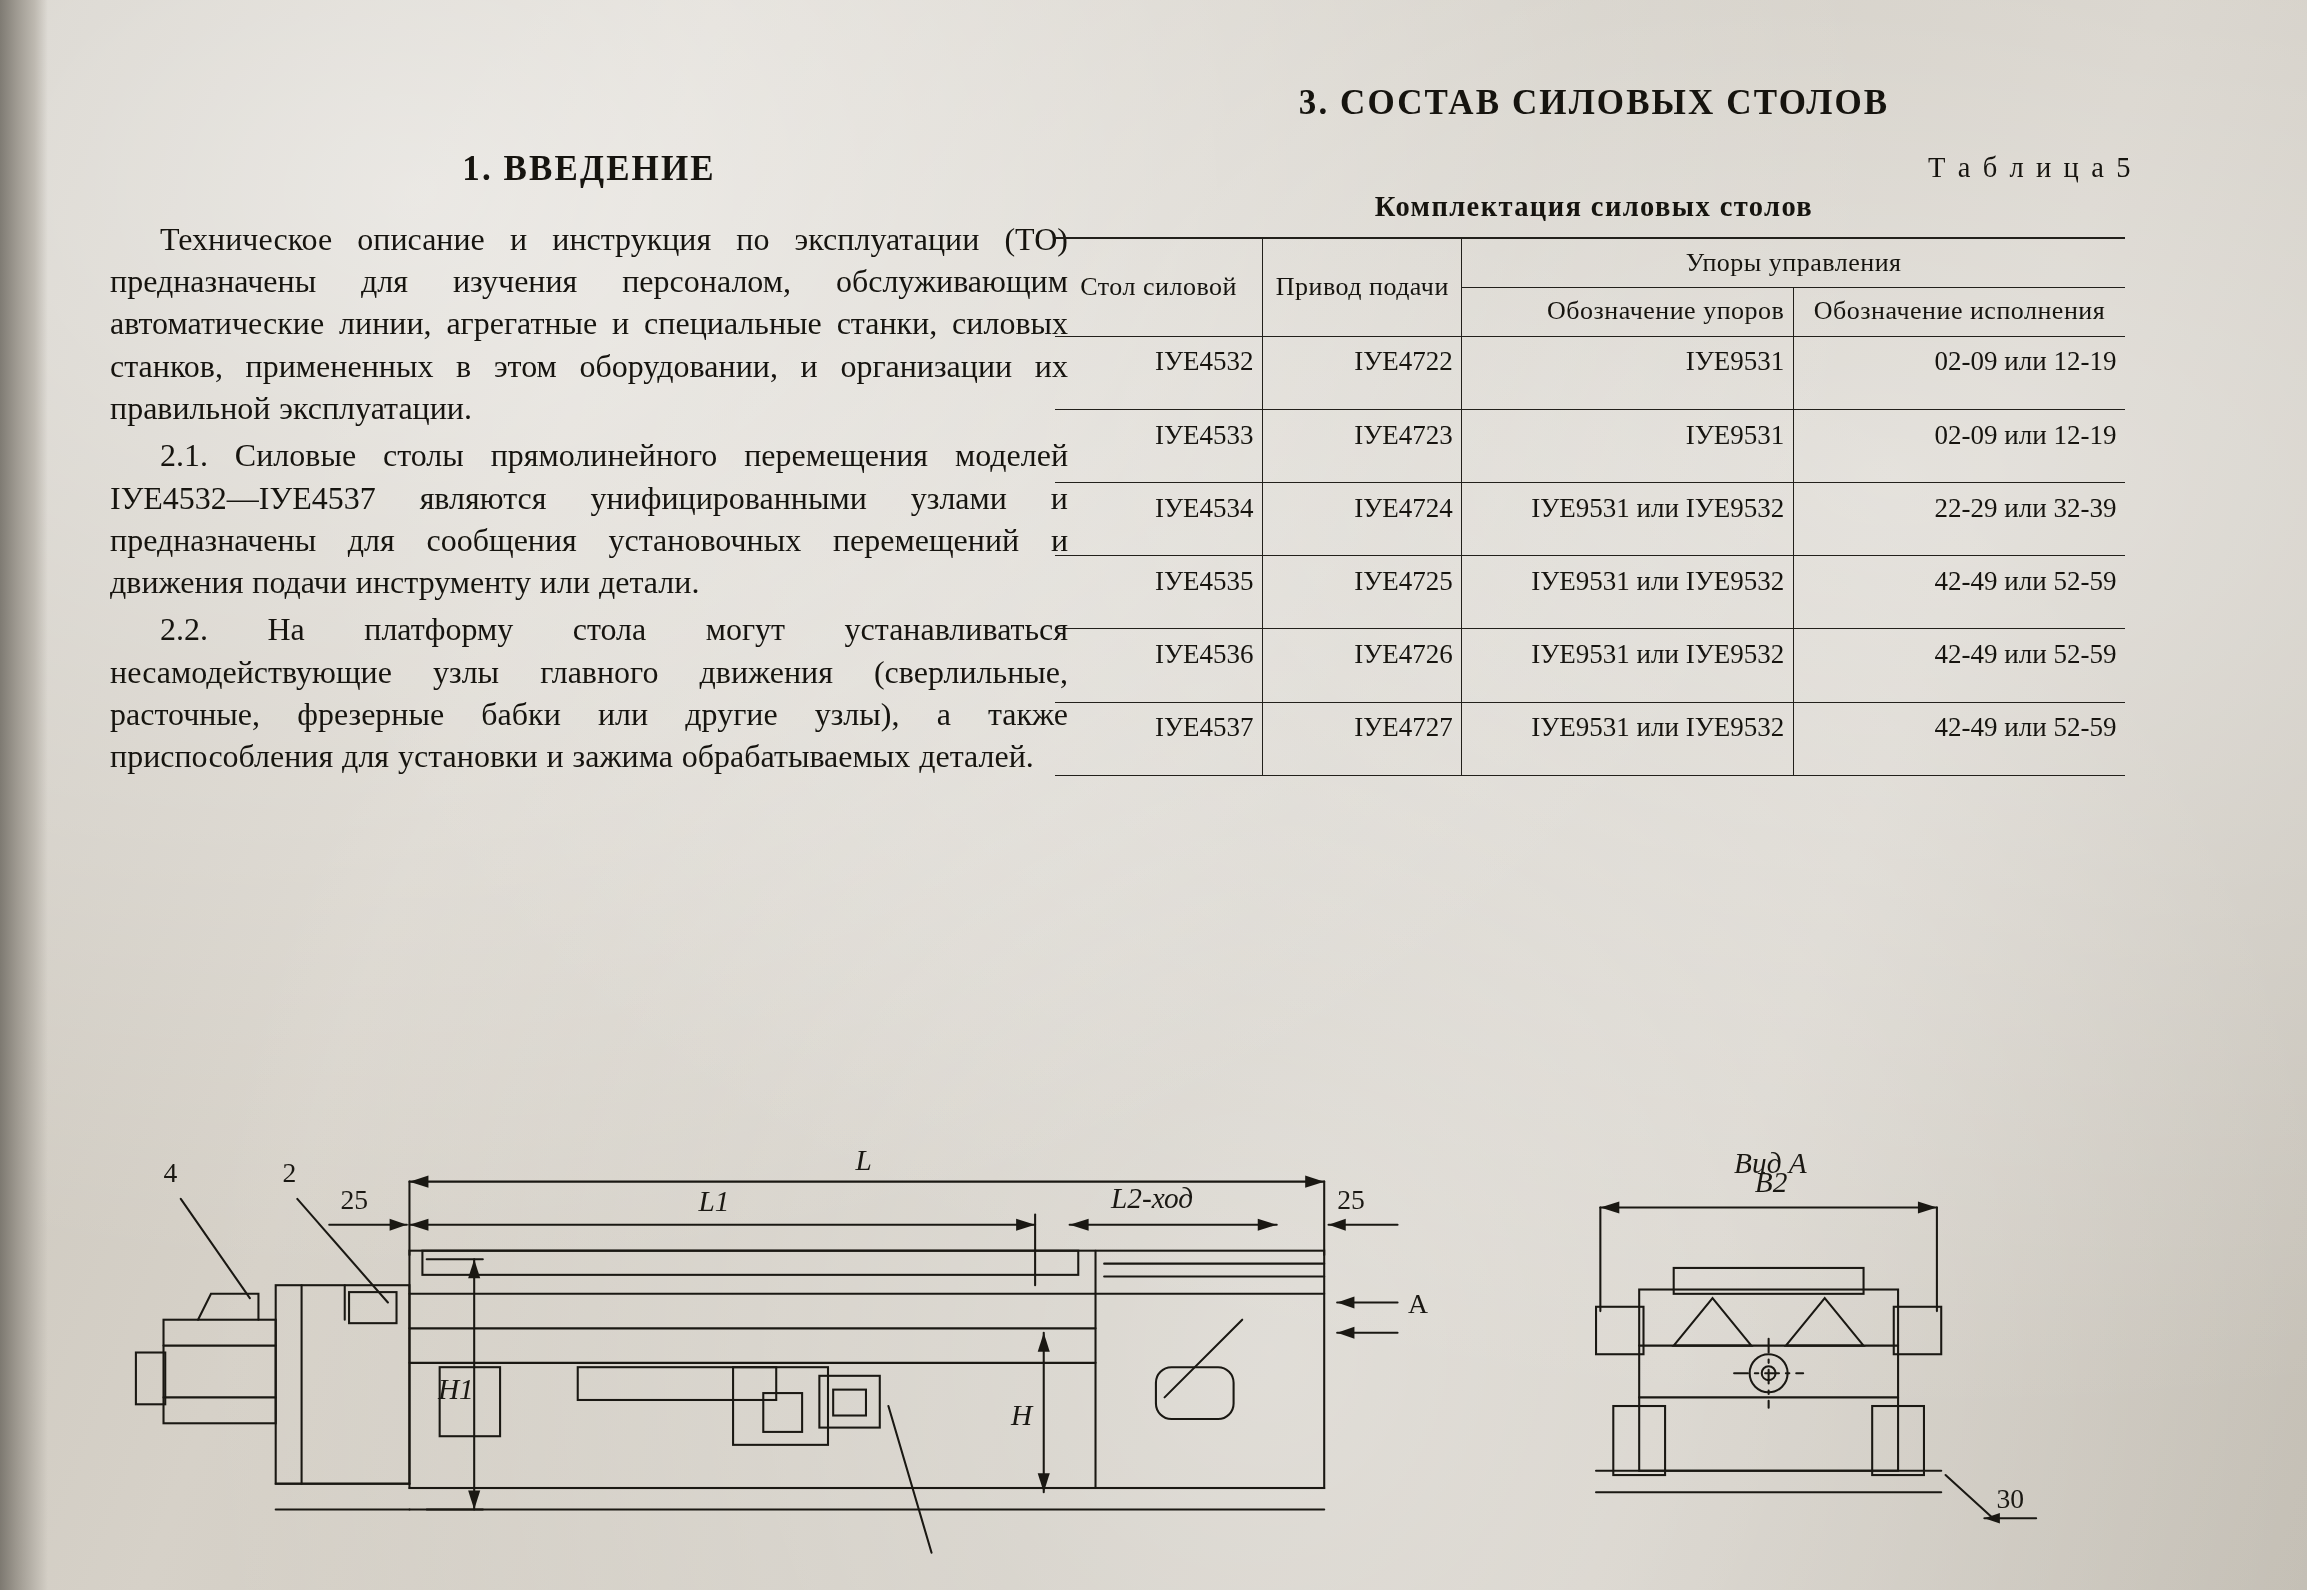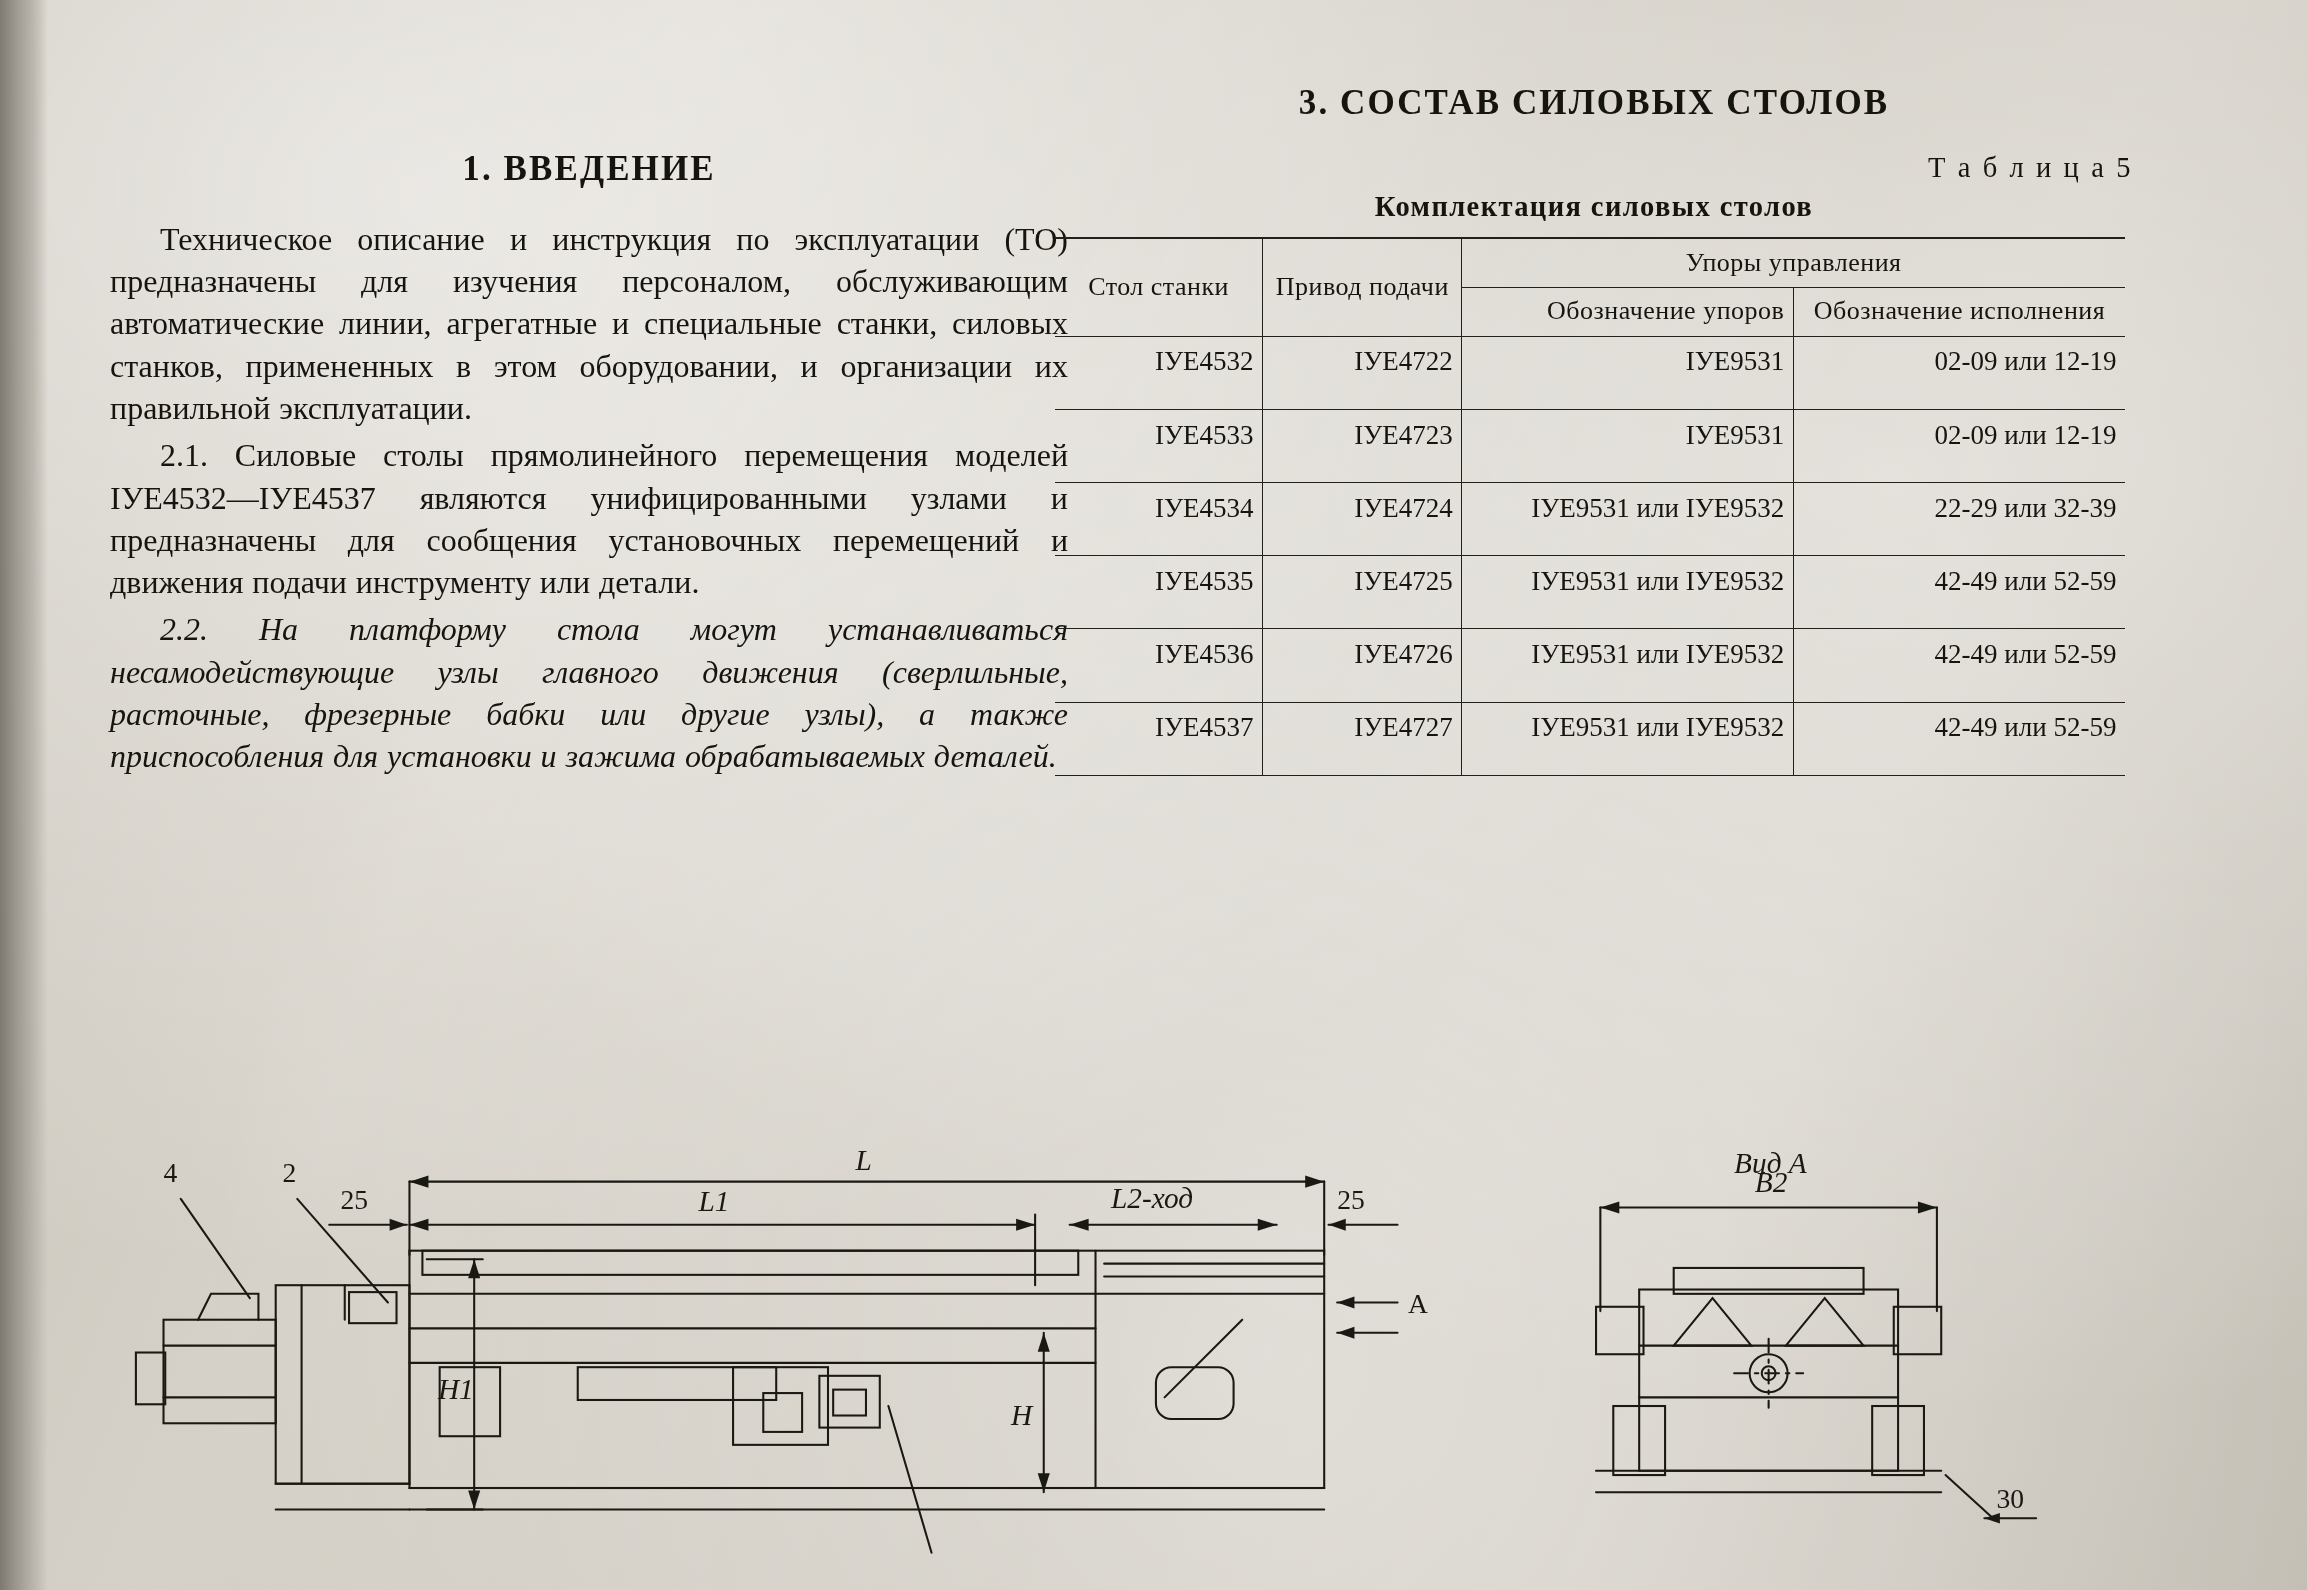--- a/index.html
+++ b/index.html
@@ -64,21 +64,21 @@
   h2.sec.first { margin-top: 45px; }
   h2.sec.two { margin-top: 40px; margin-bottom: 26px; }
   p.body {
     font-size: 32px;
     line-height: 1.32;
     margin: 0 0 5.2px 0;
     text-align: justify;
     text-indent: 50px;
     word-spacing: 0.9px;
   }
-  p.body.tight { margin-bottom: 4px; font-style: italic; }
+  p.body.tight { margin-bottom: 4px; }
 
   
   .tbl-note {
     font-size: 28.5px;
     letter-spacing: 2.6px;
     text-align: right;
     margin: 19px 0 7px 0;
   }
   .tbl-title {
     font-size: 28.5px;
@@ -151,21 +151,21 @@
 
     <div class="col-right">
       <h2 class="sec">3. СОСТАВ СИЛОВЫХ СТОЛОВ</h2>
 
       <div class="tbl-note">Т а б л и ц а 5</div>
       <div class="tbl-title">Комплектация силовых столов</div>
 
       <table class="spec">
         <thead>
           <tr>
-            <th class="c1" rowspan="2">Стол станки</th>
+            <th class="c1" rowspan="2">Стол силовой</th>
             <th class="c2" rowspan="2">Привод подачи</th>
             <th colspan="2">Упоры управления</th>
           </tr>
           <tr>
             <th class="c3">Обозначение упоров</th>
             <th class="c4">Обозначение исполнения</th>
           </tr>
         </thead>
         <tbody>
           <tr>

